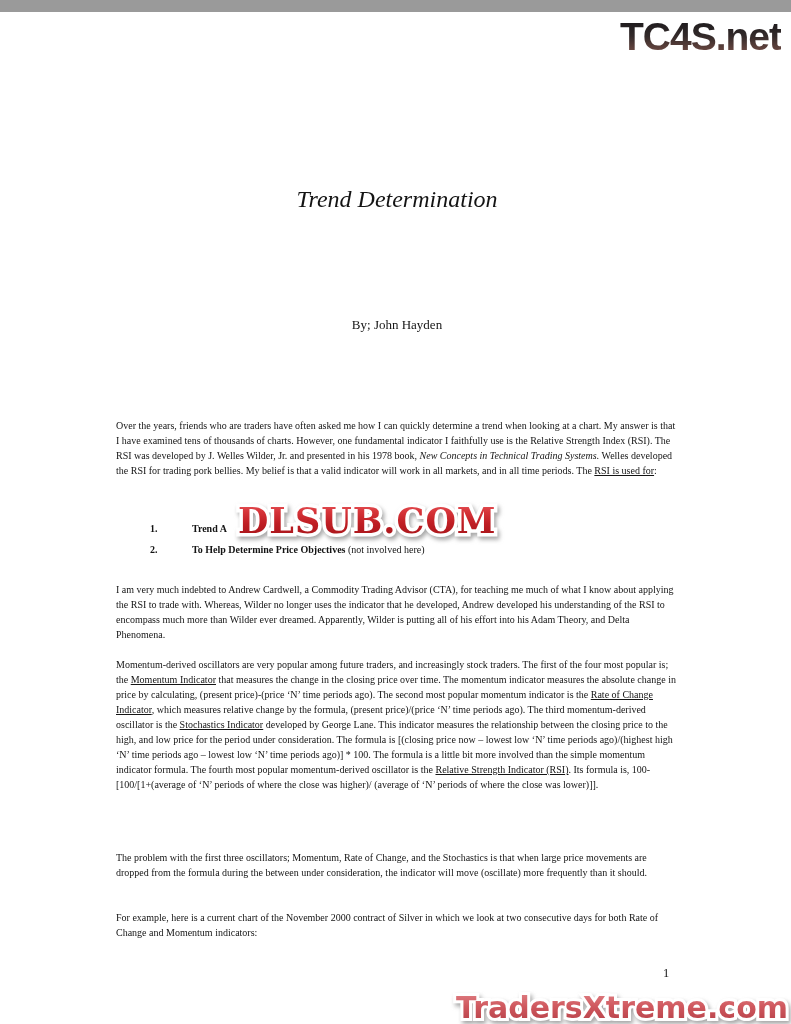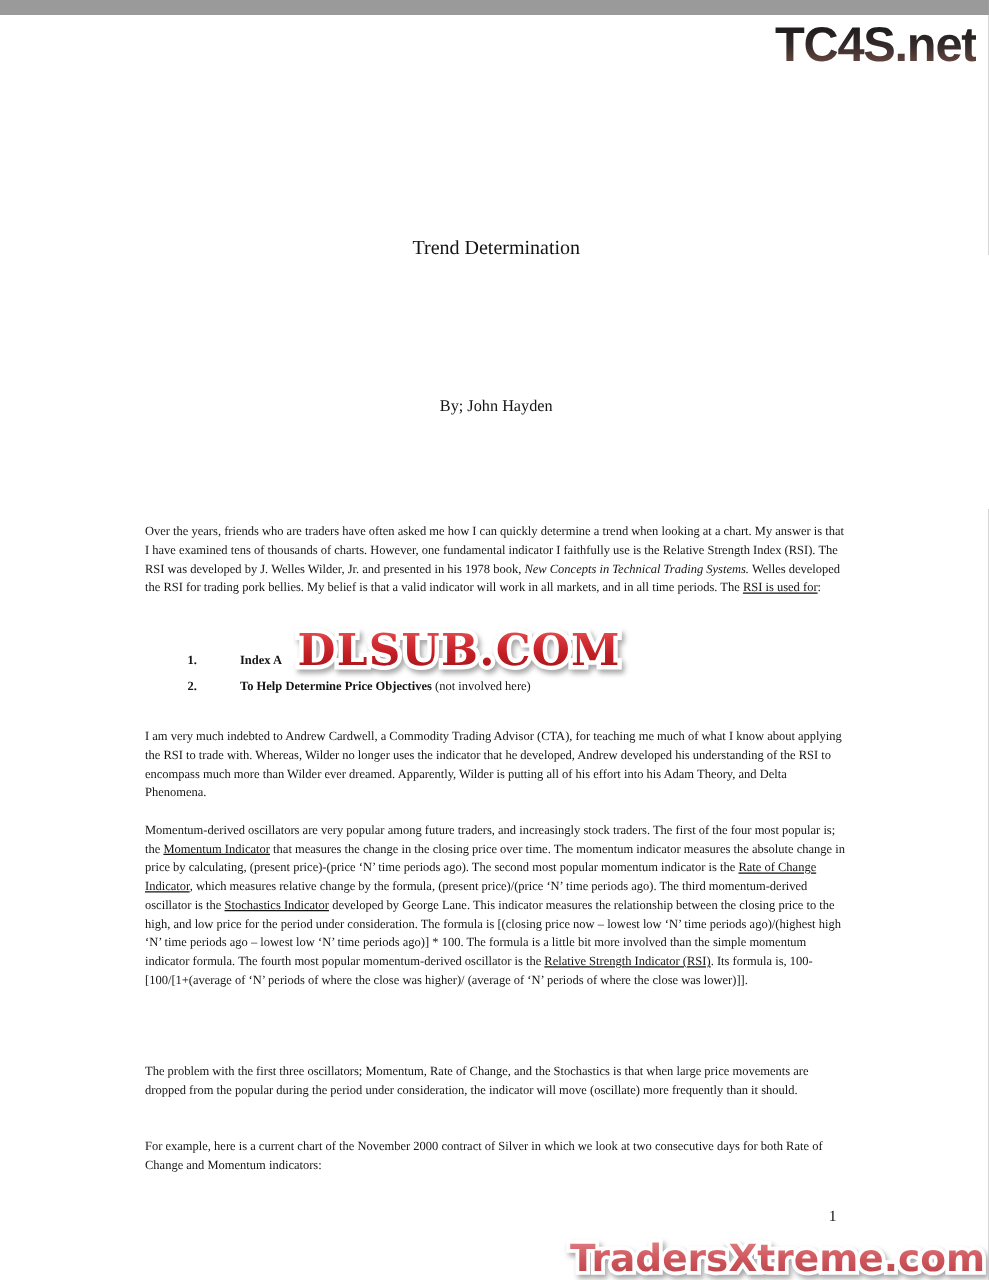--- a/index.html
+++ b/index.html
@@ -22,21 +22,21 @@
     background:linear-gradient(180deg,#1f1c1e 18%, #332a2a 48%, #6b4841 82%, #7d5850 100%);
     -webkit-background-clip:text; background-clip:text;
     -webkit-text-fill-color:transparent; color:transparent;
     text-shadow:none;
   }
 
   
   .center-col{
     position:absolute; left:116px; width:562px; text-align:center;
   }
-  .title{ top:174px; font-size:16px; line-height:26px; }
+  .title{ top:174px; font-size:24px; line-height:26px;font-style:italic; }
   .byline{ top:305px; font-size:13px; }
 
   
   .body-block{
     position:absolute; left:116px; width:564px;
     font-size:10px; line-height:15px;
     text-align:left;
   }
   .p1{ top:406px; }
   .list-block{ top:509px; }
@@ -113,37 +113,37 @@
   <div class="center-col title">
     <div>Trend Determination</div>
   </div>
 
   <div class="center-col byline">By; John Hayden</div>
 
   <div class="body-block p1"><span>Over the years, friends who are traders have often asked me how I can quickly determine a trend when looking at a chart. My answer is that I have examined tens of thousands of charts. However, one fundamental indicator I faithfully use is the Relative Strength Index (RSI). The RSI was developed by J. Welles Wilder, Jr. and presented in his 1978 book, </span><span class="run-i">New Concepts in Technical Trading Systems.</span><span> Welles developed the RSI for trading pork bellies. My belief is that a valid indicator will work in all markets, and in all time periods.  The </span><span class="run-u">RSI is used for</span><span>:</span></div>
 
   <div class="body-block list-block">
     <div class="list-row">
-      <span class="list-num">1.</span><span class="list-text"><span class="run-b">Index A</span></span>
+      <span class="list-num">1.</span><span class="list-text"><span class="run-b">Trend A</span></span>
     </div>
     <div class="list-row">
       <span class="list-num">2.</span><span class="list-text"><span class="run-b">To Help Determine Price Objectives</span><span> (not involved here)</span></span>
     </div>
   </div>
 
   <div class="watermark">
     <span class="wm-layer wm-outline">DLSUB.COM</span>
     <span class="wm-layer wm-fill">DLSUB.COM</span>
   </div>
 
   <div class="body-block p2"><span>I am very much indebted to Andrew Cardwell, a Commodity Trading Advisor (CTA), for teaching me much of what I know about applying the RSI to trade with. Whereas, Wilder no longer uses the indicator that he developed, Andrew developed his understanding of the RSI to encompass much more than Wilder ever dreamed. Apparently, Wilder is putting all of his effort into his Adam Theory, and Delta Phenomena.</span></div>
 
   <div class="body-block p3"><span>Momentum-derived oscillators are very popular among future traders, and increasingly stock traders. The first of the four most popular is; the </span><span class="run-u">Momentum Indicator</span><span> that measures the change in the closing price over time. The momentum indicator measures the absolute change in price by calculating,  (present price)-(price ‘N’ time periods ago). The second most popular momentum indicator is the </span><span class="run-u">Rate of Change Indicator</span><span>, which measures relative change by the formula, (present price)/(price ‘N’ time periods ago). The third momentum-derived oscillator is the </span><span class="run-u">Stochastics Indicator</span><span> developed by George Lane. This indicator measures the relationship between the closing price to the high, and low price for the period under consideration. The formula is [(closing price now – lowest low ‘N’ time periods ago)/(highest high ‘N’ time periods ago – lowest low ‘N’ time periods ago)] * 100. The formula is a little bit more involved than the simple momentum indicator formula. The fourth most popular momentum-derived oscillator is the </span><span class="run-u">Relative Strength Indicator (RSI)</span><span>. Its formula is, 100-[100/[1+(average of ‘N’ periods of where the close was higher)/ (average of ‘N’ periods of where the close was lower)]].</span></div>
 
-  <div class="body-block p4"><span>The problem with the first three oscillators; Momentum, Rate of Change, and the Stochastics is that when large price movements are dropped from the popular during the period under consideration, the indicator will move (oscillate) more frequently than it should.</span></div>
+  <div class="body-block p4"><span>The problem with the first three oscillators; Momentum, Rate of Change, and the Stochastics is that when large price movements are dropped from the formula during the between under consideration, the indicator will move (oscillate) more frequently than it should.</span></div>
 
   <div class="body-block p5"><span>For example, here is a current chart of the November 2000 contract of Silver in which we look at two consecutive days for both Rate of Change and Momentum indicators:</span></div>
 
   <div class="page-number">1</div>
 
   <div class="bottom-logo">
     <span class="bl-layer bl-outline">TradersXtreme.com</span>
     <span class="bl-layer bl-fill">TradersXtreme.com</span>
   </div>
 

